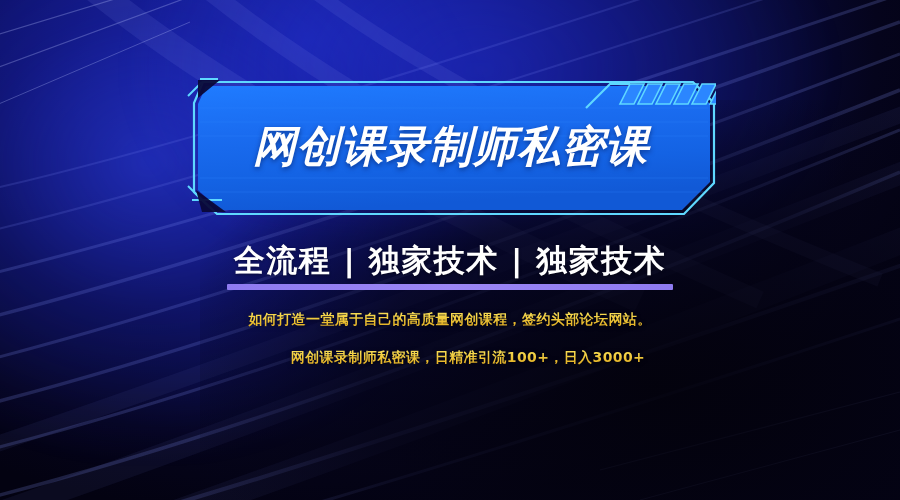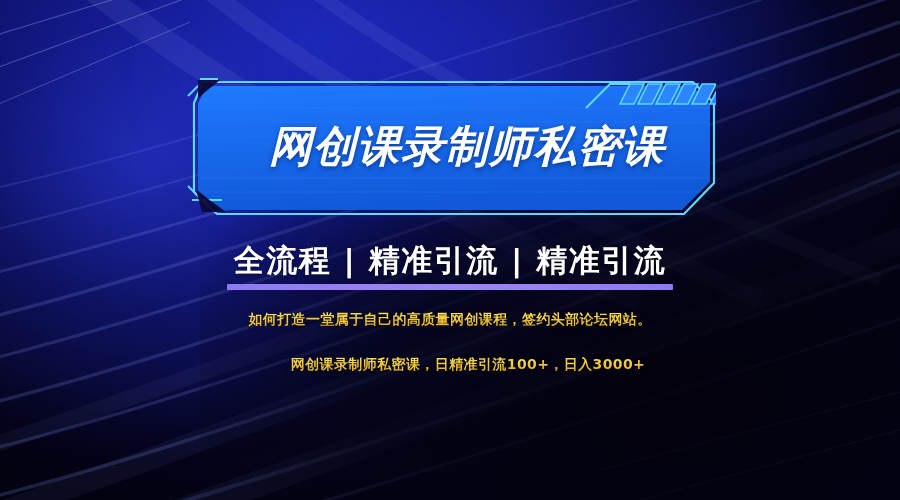--- a/index.html
+++ b/index.html
@@ -47,21 +47,21 @@
   
   .hairlines{position:absolute;inset:0;}
 
   
   .banner-wrap{
     position:absolute;left:186px;top:78px;width:530px;height:138px;
   }
   .banner-wrap svg{position:absolute;left:0;top:0;width:530px;height:138px;}
 
   .banner-title{
-    position:absolute;left:16px;top:0;width:530px;height:138px;
+    position:absolute;left:0;top:0;width:530px;height:138px;
     display:flex;align-items:center;justify-content:center;
     color:#ffffff;
     font-size:43px;
     font-weight:bold;
     font-style:italic;
     letter-spacing:1px;
     white-space:nowrap;
     text-shadow:0 2px 5px rgba(2,20,80,.55);
     font-family:Liberation Sans, sans-serif;
   }
@@ -101,21 +101,21 @@
     white-space:nowrap;
     line-height:33px;
     font-family:"DejaVu Sans","Liberation Sans",sans-serif;
     background:linear-gradient(180deg,#fdf0a2 0%,#f6d94e 34%,#e8b92c 62%,#cf9415 100%);
     -webkit-background-clip:text;
     background-clip:text;
     -webkit-text-fill-color:transparent;
     color:#ecc132;
     filter:drop-shadow(0 1px 2px rgba(0,0,0,.55));
   }
-  .gold-line.second{margin-top:12px;padding-left:36px;}
+  .gold-line.second{margin-top:5px;padding-left:36px;}
 </style>
 </head>
 <body>
 
 <div class="stage">
 
   <div class="bg-base"></div>
   <div class="bg-glow-left"></div>
   <div class="bg-glow-top"></div>
 
@@ -226,21 +226,21 @@
         <path d="M 534 6 L 548 6 L 538 26 L 524 26 Z"></path>
       </g>
 
       <path d="M 400 30 L 424 6 L 444 6" fill="none" stroke="#5fd8ff" stroke-width="2.2"></path>
     </svg>
 
     <div class="banner-title">网创课录制师私密课</div>
   </div>
 
   <div class="subtitle-block">
-    <span class="subtitle">全流程 | 精准引流 | 精准引流</span>
+    <span class="subtitle">全流程 | 独家技术 | 独家技术</span>
     <div style="position:relative;width:0;height:0;"></div>
   </div>
   <div style="position:absolute;left:0;right:0;top:240px;text-align:center;pointer-events:none;">
     <span style="display:inline-block;position:relative;font-size:31px;font-weight:bold;letter-spacing:1.5px;
                  white-space:nowrap;visibility:hidden;font-family:'DejaVu Sans','Liberation Sans',sans-serif;padding:0 4px 8px 4px;">全流程 | 精准引流 | 独家技术</span>
     <div class="subtitle-underline" style="left:50%;transform:translateX(-50%);width:446px;"></div>
   </div>
 
   <div class="body-block">
     <span class="gold-line">如何打造一堂属于自己的高质量网创课程，签约头部论坛网站。</span>

